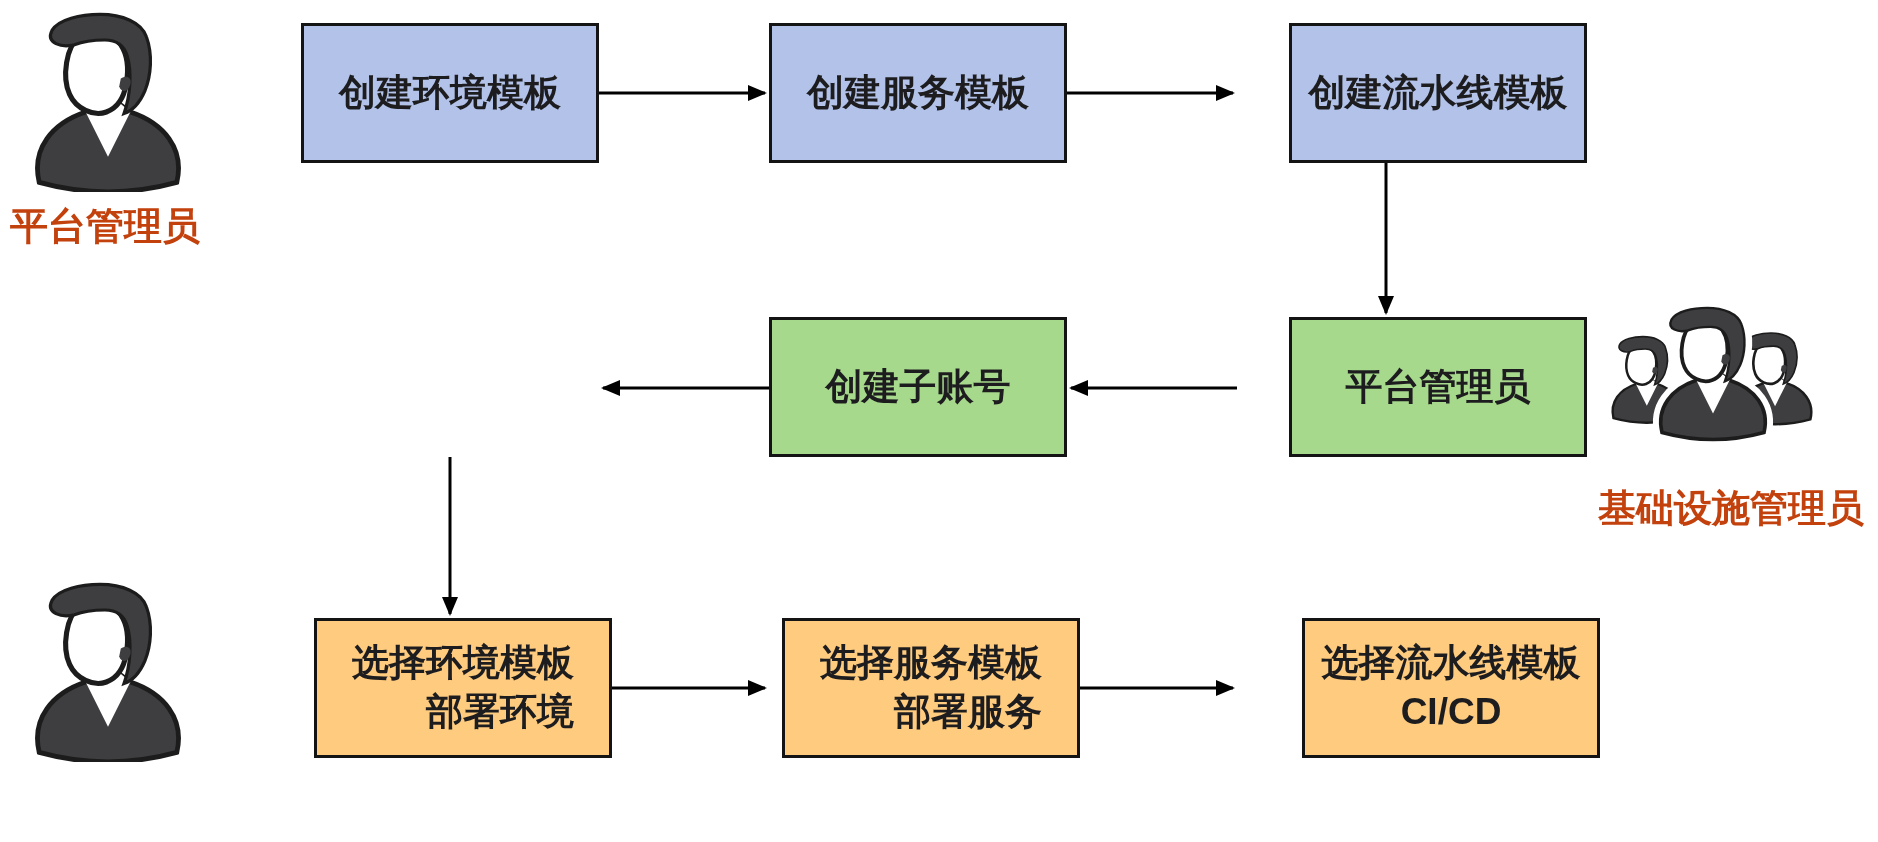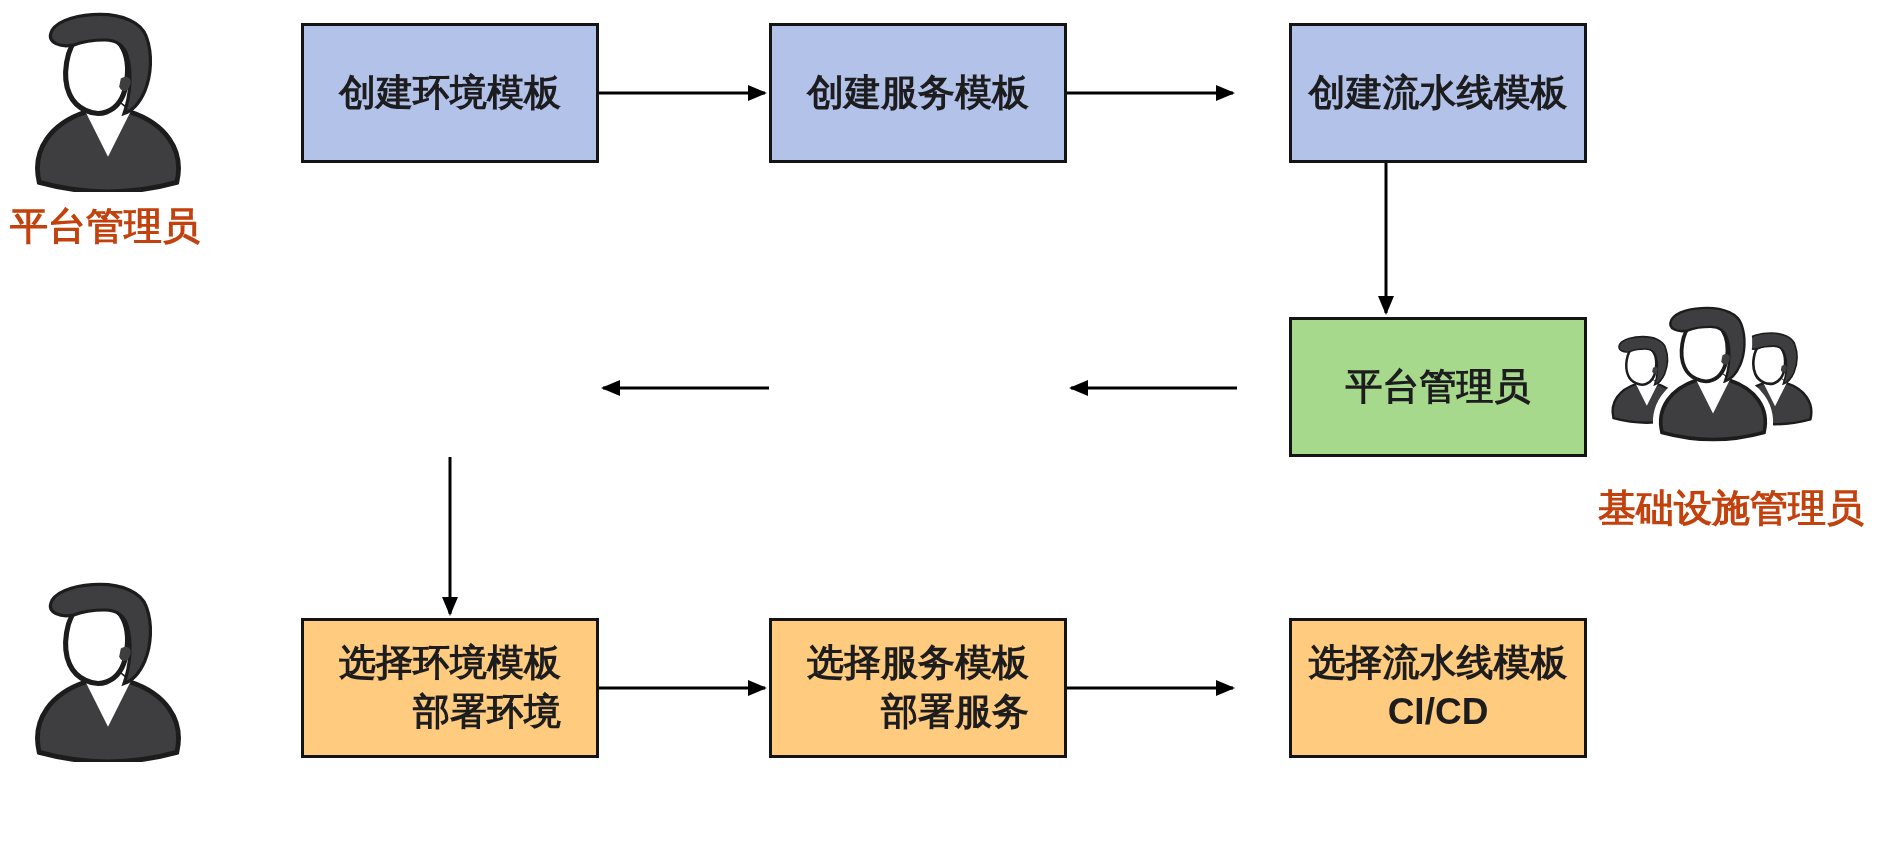--- a/index.html
+++ b/index.html
@@ -17,21 +17,21 @@
   .node{
     position:absolute;width:298px;height:140px;
     border:3px solid var(--c-border,#141414);
     box-sizing:border-box;
     display:flex;align-items:center;justify-content:center;
     text-align:center;white-space:pre-line;
     font-size:37px;font-weight:600;line-height:1.32;
   }
   .stage-template{background:var(--c-template_stage,#b2c2e9);}
   .stage-admin{background:var(--c-admin_stage,#a7d98c);}
-  .stage-deploy{background:var(--c-deploy_stage,#fecb7f);}
+  .stage-deploy{background:var(--c-deploy_stage,#fecb7f);margin-left:13px;}
 
   .col1{left:301px;text-align:right;} .col2{left:769px;text-align:right;} .col3{left:1289px;}
   .row1{top:23px;}  .row2{top:317px;}  .row3{top:618px;}
 
   .actor-label{
     position:absolute;text-align:center;
     font-size:38px;font-weight:600;color:#c2410c;
   }
   #lbl-platform-admin{left:0px;top:201px;width:210px;}
   #lbl-developer{left:0px;top:768px;width:210px;}
@@ -81,20 +81,21 @@
     <line x1="769" y1="388" x2="603" y2="388" marker-end="url(#arrowhead)"></line>
     <line x1="450" y1="457" x2="450" y2="614" marker-end="url(#arrowhead)"></line>
     <line x1="599" y1="688" x2="765" y2="688" marker-end="url(#arrowhead)"></line>
     <line x1="1067" y1="688" x2="1233" y2="688" marker-end="url(#arrowhead)"></line>
   </svg>
 
   <div class="node stage-template col1 row1">创建环境模板</div>
   <div class="node stage-template col2 row1">创建服务模板</div>
   <div class="node stage-template col3 row1">创建流水线模板</div>
 
+  <div class="node stage-admin col2 row2">创建子账号</div>
   <div class="node stage-admin col3 row2">平台管理员</div>
 
   <div class="node stage-deploy col1 row3">选择环境模板
 部署环境</div>
   <div class="node stage-deploy col2 row3">选择服务模板
 部署服务</div>
   <div class="node stage-deploy col3 row3">选择流水线模板
 CI/CD</div>
 
   <svg id="icon-platform-admin" class="actor-icon psvg" viewBox="0 0 100 112" preserveAspectRatio="xMidYMax meet">

